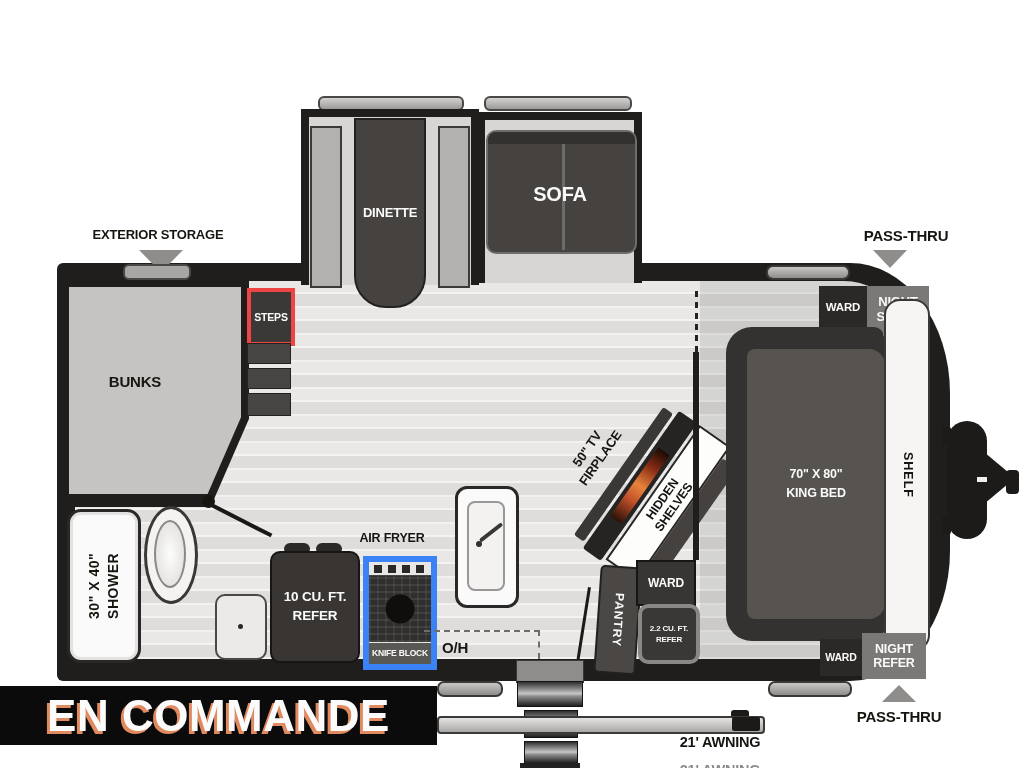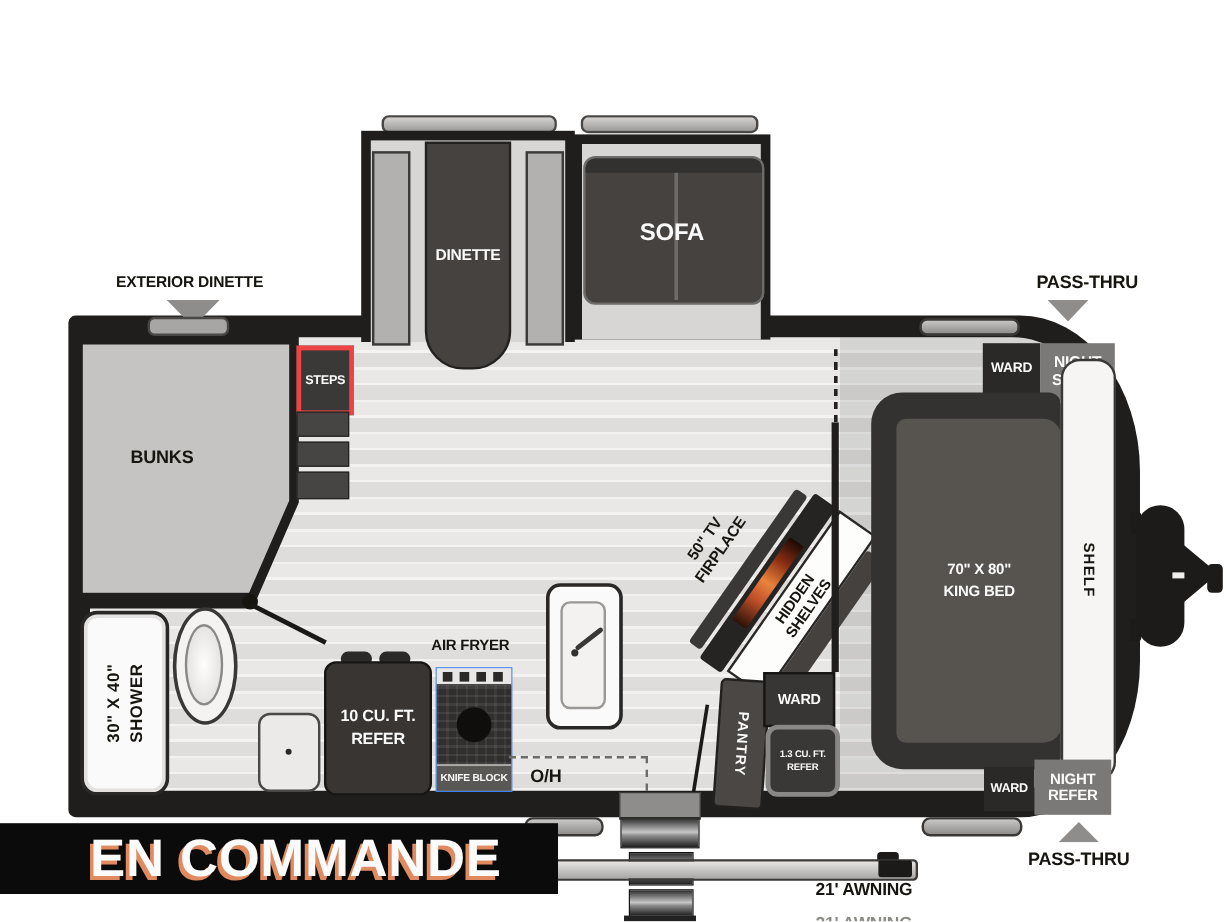--- a/index.html
+++ b/index.html
@@ -87,21 +87,21 @@
   </div>
 
   <div class="abs" style="left:284px;top:543px;width:26px;height:12px;background:#2c2a28;border-radius:6px;"></div>
   <div class="abs" style="left:316px;top:543px;width:26px;height:12px;background:#2c2a28;border-radius:6px;"></div>
   <div class="abs flex" style="left:270px;top:551px;width:86px;height:108px;background:#383532;border:2px solid #181614;border-radius:10px;">
     <span class="lbl wlbl" style="position:static;font-size:13.5px;line-height:1.4;">10 CU. FT.
 REFER</span>
   </div>
 
   <div class="lbl" style="left:352px;top:531px;width:80px;font-size:12.5px;">AIR FRYER</div>
-  <div class="abs" style="left:363px;top:556px;width:62px;height:102px;border:1px solid #3b82f6;">
+  <div class="abs" style="left:363px;top:556px;width:62px;height:102px;border:6px solid #3b82f6;">
     <div class="abs" style="left:0;right:0;top:0;height:13px;background:#e8e7e5;border-bottom:1px solid #444;">
       <div class="abs" style="left:5px;top:3px;width:8px;height:8px;background:#2b2927;"></div>
       <div class="abs" style="left:19px;top:3px;width:8px;height:8px;background:#2b2927;"></div>
       <div class="abs" style="left:33px;top:3px;width:8px;height:8px;background:#2b2927;"></div>
       <div class="abs" style="left:47px;top:3px;width:8px;height:8px;background:#2b2927;"></div>
     </div>
     <div class="abs" style="left:0;right:0;top:14px;height:66px;background:#312f2d;background-image:radial-gradient(circle at 50% 50%,#100e0c 0 14px,transparent 15px),repeating-linear-gradient(0deg,rgba(255,255,255,0.08) 0 2px,transparent 2px 7px),repeating-linear-gradient(90deg,rgba(255,255,255,0.06) 0 2px,transparent 2px 8px);"></div>
     <div class="abs flex" style="left:0;right:0;bottom:0;height:21px;background:#5a5854;">
       <span class="lbl wlbl" style="position:static;font-size:8.5px;">KNIFE BLOCK</span>
     </div>
@@ -136,21 +136,21 @@
   <div class="abs" style="left:693px;top:352px;width:6px;height:208px;background:#201e1c;"></div>
 
   <div class="abs" style="left:588px;top:587px;width:3px;height:88px;background:#1c1a18;transform:rotate(9deg);transform-origin:0 0;"></div>
   <div class="abs flex" style="left:597px;top:566px;width:38px;height:104px;background:#4a4744;border:2px solid #23211f;border-radius:5px;transform:rotate(4deg);">
     <span class="lbl wlbl vert" style="position:static;font-size:12px;letter-spacing:1px;">PANTRY</span>
   </div>
   <div class="abs flex" style="left:636px;top:560px;width:56px;height:42px;background:#383634;border:2px solid #181614;">
     <span class="lbl wlbl" style="position:static;font-size:12px;">WARD</span>
   </div>
   <div class="abs flex" style="left:638px;top:604px;width:54px;height:52px;background:#3a3836;border:4px solid #8a8886;border-radius:10px;">
-    <span class="lbl wlbl" style="position:static;font-size:8px;line-height:1.4;">1.3 CU. FT.
+    <span class="lbl wlbl" style="position:static;font-size:8px;line-height:1.4;">2.2 CU. FT.
 REFER</span>
   </div>
 
   <div class="abs flex blackbox" style="left:819px;top:286px;width:48px;height:44px;">
     <span class="lbl wlbl" style="position:static;font-size:11.5px;">WARD</span>
   </div>
   <div class="abs flex graybox" style="left:867px;top:286px;width:62px;height:48px;">
     <span class="lbl wlbl" style="position:static;font-size:13px;line-height:1.15;">NIGHT
 STAND</span>
   </div>
@@ -169,21 +169,21 @@
   </div>
   <div class="abs flex graybox" style="left:862px;top:633px;width:64px;height:46px;">
     <span class="lbl wlbl" style="position:static;font-size:12.5px;line-height:1.15;">NIGHT
 REFER</span>
   </div>
 
   <div class="abs win" style="left:766px;top:265px;width:80px;height:11px;"></div>
   <div class="abs win" style="left:437px;top:681px;width:62px;height:12px;"></div>
   <div class="abs win" style="left:768px;top:681px;width:80px;height:12px;"></div>
 
-  <div class="lbl" style="left:90px;top:227px;width:136px;font-size:13px;">EXTERIOR DINETTE</div>
+  <div class="lbl" style="left:90px;top:227px;width:136px;font-size:13px;">EXTERIOR STORAGE</div>
   <div class="abs" style="left:139px;top:250px;width:44px;height:17px;background:#8f8d8b;clip-path:polygon(0 0,100% 0,62% 100%,38% 100%);"></div>
   <div class="abs" style="left:123px;top:264px;width:64px;height:12px;background:#a8a6a4;border:2px solid #4a4846;border-radius:6px;"></div>
 
   <div class="lbl" style="left:857px;top:227px;width:98px;font-size:15px;">PASS-THRU</div>
   <div class="abs" style="left:873px;top:250px;width:34px;height:18px;background:#8f8d8b;clip-path:polygon(0 0,100% 0,50% 100%);"></div>
   <div class="abs" style="left:882px;top:685px;width:34px;height:17px;background:#8f8d8b;clip-path:polygon(50% 0,100% 100%,0 100%);"></div>
   <div class="lbl" style="left:850px;top:708px;width:98px;font-size:15px;">PASS-THRU</div>
 
   <div class="abs" style="left:516px;top:660px;width:66px;height:21px;background:#8f8d8b;border:1px solid #3a3836;"></div>
   <div class="abs tread" style="left:517px;top:681px;width:64px;height:24px;"></div>
@@ -197,17 +197,17 @@
   <div class="lbl" style="left:672px;top:734px;width:96px;font-size:14.5px;">21' AWNING</div>
   <div class="lbl" style="left:672px;top:762px;width:96px;font-size:14.5px;opacity:0.5;">21' AWNING</div>
 
   <div class="abs" style="left:942px;top:427px;width:9px;height:18px;background:#1d1b19;border-radius:2px;"></div>
   <div class="abs" style="left:942px;top:516px;width:9px;height:18px;background:#1d1b19;border-radius:2px;"></div>
   <div class="abs" style="left:947px;top:421px;width:40px;height:118px;background:#1d1b19;border-radius:20px;"></div>
   <div class="abs" style="left:984px;top:452px;width:26px;height:52px;background:#1d1b19;clip-path:polygon(0 0,100% 42%,100% 58%,0 100%);"></div>
   <div class="abs" style="left:977px;top:477px;width:10px;height:5px;background:#efefee;"></div>
   <div class="abs" style="left:1006px;top:470px;width:13px;height:24px;background:#1d1b19;border-radius:4px;"></div>
 
-  <div class="abs flex" style="left:0;top:686px;width:437px;height:59px;background:#0b0b0b;padding-left:28px;">
+  <div class="abs flex" style="left:0;top:686px;width:437px;height:59px;background:#0b0b0b;">
     <span style="font-weight:bold;font-size:44px;color:#fbfbfb;letter-spacing:0.5px;text-shadow:-3px 3px 0 #e28a5f;white-space:nowrap;">EN COMMANDE</span>
   </div>
 
 </div>
 
 </body></html>

